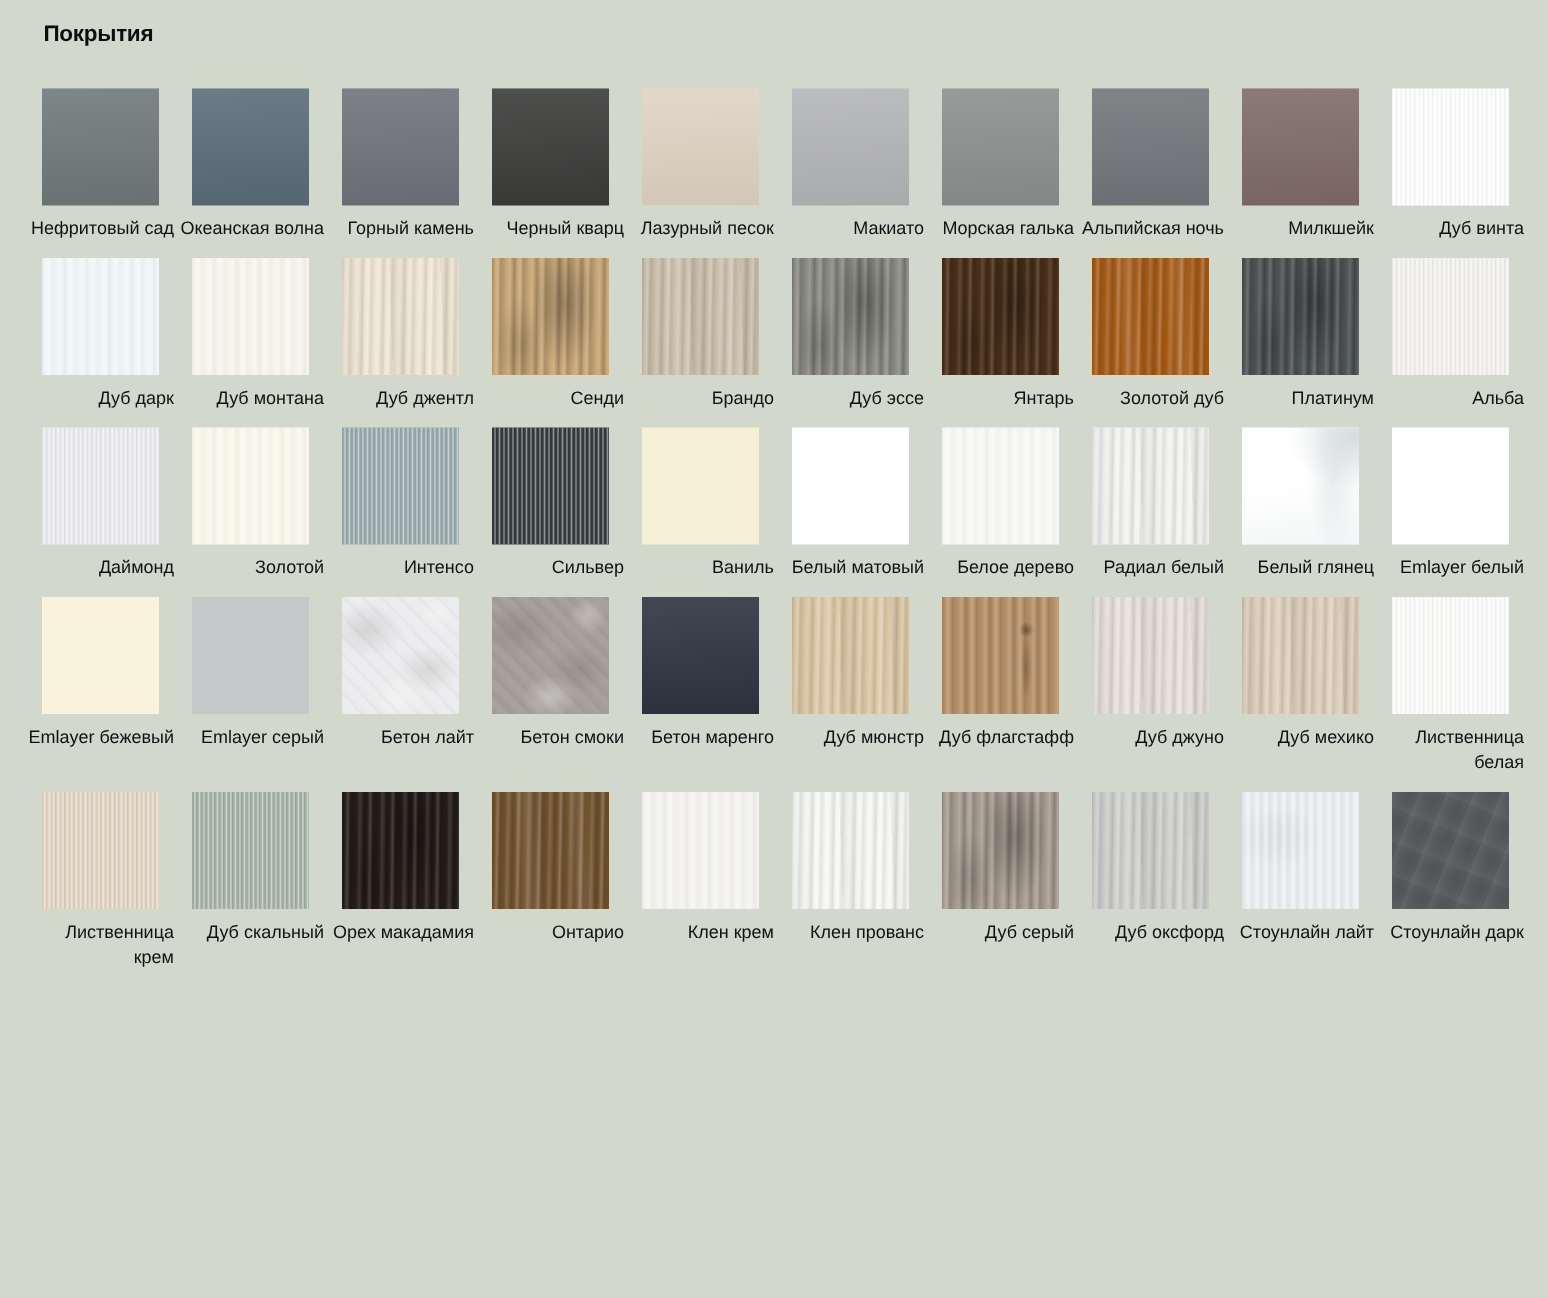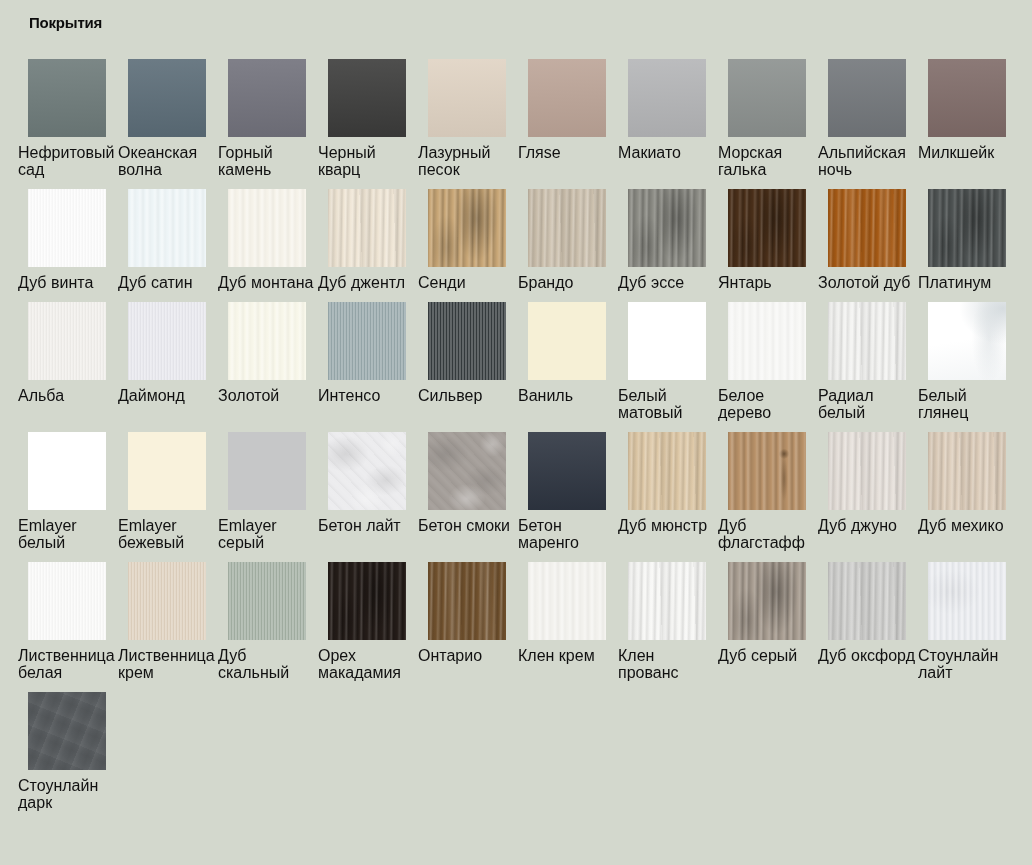--- a/index.html
+++ b/index.html
@@ -58,22 +58,22 @@
     background-color: #bbb;
     flex: none;
   }
   .swatch-chip .tex {
     position: absolute;
     inset: 0;
   }
   .swatch-label {
     margin-top: 7px;
     width: 98px;
-    text-align: left;
-    font-size: 16px;
+    text-align: right;
+    font-size: 12px;
     line-height: 17px;
     color: #111111;
     word-wrap: break-word;
   }
 
   
   .tex-plain { background: none; }
   .tex-grain-med {
     background-image:
       repeating-linear-gradient(91deg,
@@ -179,26 +179,20 @@
         </div>
         <div class="swatch-label">Черный кварц</div>
       </div>
       <div class="swatch-cell">
         <div class="swatch-chip" style="background-color: rgb(224, 211, 195);">
           <div class="tex tex-flat-grad"></div>
         </div>
         <div class="swatch-label">Лазурный песок</div>
       </div>
       <div class="swatch-cell">
-        <div class="swatch-chip" style="background-color: rgb(188, 164, 151);">
-          <div class="tex tex-flat-grad"></div>
-        </div>
-        <div class="swatch-label">Гляse</div>
-      </div>
-      <div class="swatch-cell">
         <div class="swatch-chip" style="background-color: rgb(180, 181, 183);">
           <div class="tex tex-flat-grad"></div>
         </div>
         <div class="swatch-label">Макиато</div>
       </div>
       <div class="swatch-cell">
         <div class="swatch-chip" style="background-color: rgb(139, 144, 142);">
           <div class="tex tex-flat-grad"></div>
         </div>
         <div class="swatch-label">Морская галька</div>
@@ -218,21 +212,21 @@
       <div class="swatch-cell">
         <div class="swatch-chip" style="background-color: rgb(253, 253, 253);">
           <div class="tex tex-grain-vert-thin"></div>
         </div>
         <div class="swatch-label">Дуб винта</div>
       </div>
       <div class="swatch-cell">
         <div class="swatch-chip" style="background-color: rgb(238, 245, 247);">
           <div class="tex tex-grain-soft"></div>
         </div>
-        <div class="swatch-label">Дуб сатин</div>
+        <div class="swatch-label">Дуб дарк</div>
       </div>
       <div class="swatch-cell">
         <div class="swatch-chip" style="background-color: rgb(246, 243, 234);">
           <div class="tex tex-grain-soft"></div>
         </div>
         <div class="swatch-label">Дуб монтана</div>
       </div>
       <div class="swatch-cell">
         <div class="swatch-chip" style="background-color: rgb(239, 229, 212);">
           <div class="tex tex-grain-med"></div>

